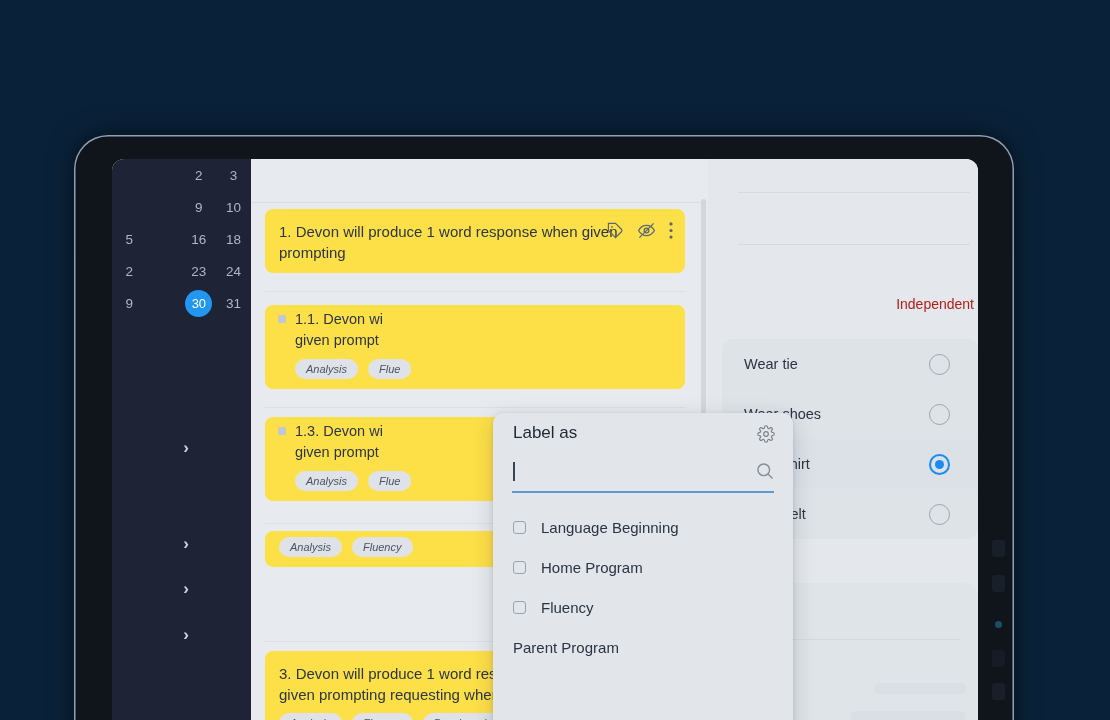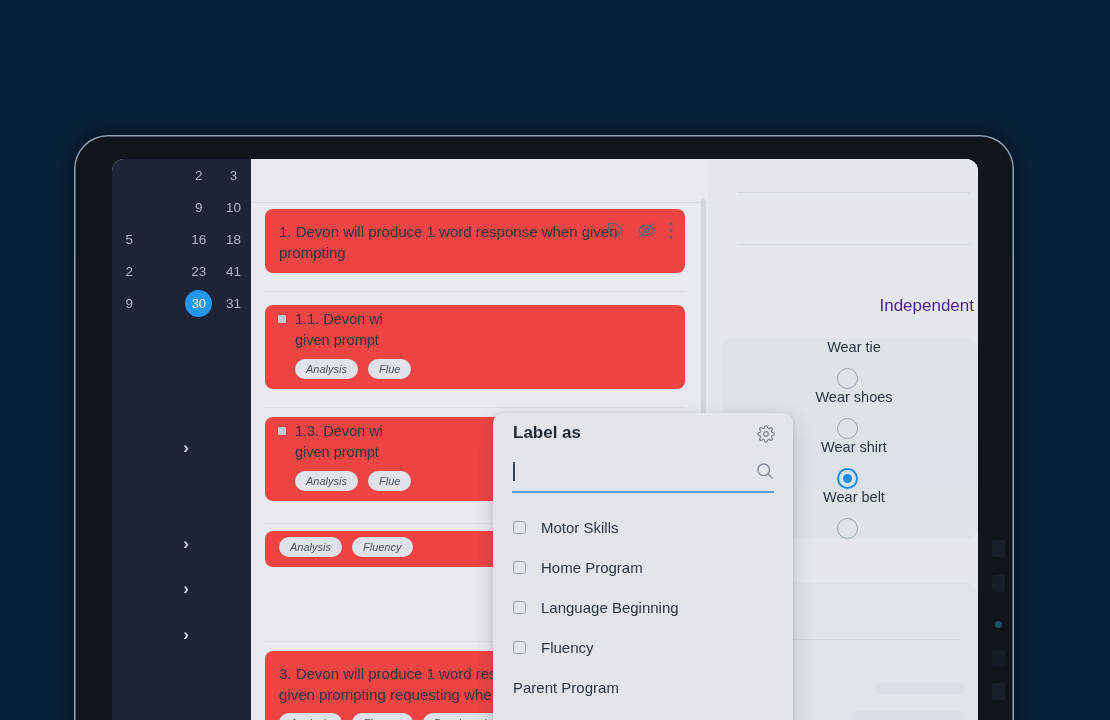--- a/index.html
+++ b/index.html
@@ -67,21 +67,21 @@
     position: absolute; left: 139px; top: 0; width: 457px; height: 616px;
     background: #e7eaee;
     overflow: hidden;
   }
   .top-strip {
     position: absolute; left: 0; top: 0; width: 457px; height: 44px;
     background: #e7eaee; border-bottom: 1px solid #dadee3;
   }
   .goal-card {
     position: absolute; left: 14px; width: 420px;
-    background: #ef4444; border-radius: 8px;
+    background: #fde047; border-radius: 8px;
   }
   .goal-main {
     font-size: 15px; color: #2d3642; line-height: 21px; padding: 12px 14px 10px 14px;
   }
   .goal-sub {
     font-size: 14.5px; color: #2d3642; line-height: 21px;
     padding: 4px 14px 2px 30px; position: relative;
   }
   .sub-marker {
     position: absolute; left: 13px; top: 10px;
@@ -109,29 +109,29 @@
     background: #e4e8ec; overflow: hidden;
   }
   .rp-header { position: absolute; left: 0; top: 0; width: 270px; height: 22px; }
   .rp-title {
     position: absolute; left: 58px; top: 2px; font-size: 17px; font-weight: bold;
     color: #1f2833; letter-spacing: .3px;
   }
   .rp-ph { position: absolute; top: 4px; height: 14px; background: #d8dde2; border-radius: 4px; }
   .rp-rule { position: absolute; left: 30px; width: 240px; height: 1px; background: #d5dadf; }
   .col-label {
-    position: absolute; right: 4px; font-size: 17px; color: #4c1d95; font-weight: normal;
+    position: absolute; right: 4px; font-size: 14px; color: #b91c1c; font-weight: normal;
   }
   .skill-card {
     position: absolute; left: 14px; width: 256px;
     background: #dee3e8; border-radius: 10px;
   }
   .skill-row {
     display: flex; align-items: center; justify-content: space-between;
-    height: 50px; padding: 0 14px 0 22px; flex-direction: column;
+    height: 50px; padding: 0 14px 0 22px;
   }
   .skill-name { font-size: 14.5px; color: #2b3442; }
   .radio {
     width: 21px; height: 21px; border-radius: 50%;
     border: 1.8px solid #9aa4b0; background: transparent;
     display: inline-block; position: relative; margin-right: 14px;
   }
   .radio.on { border-color: #1a8cf0; border-width: 2px; }
   .radio.on::after {
     content: ""; position: absolute; left: 4px; top: 4px;
@@ -147,21 +147,21 @@
 
   
   #popup {
     position: absolute; left: 381px; top: 254px; width: 300px; height: 388px;
     background: #e2e6ea; border-radius: 10px;
     box-shadow: 0 6px 22px rgba(25,35,50,.18), 0 1px 4px rgba(25,35,50,.12);
     overflow: hidden;
   }
   .pop-title {
     position: absolute; left: 20px; top: 10px;
-    font-size: 17px; font-weight: bold; color: #1f2833;
+    font-size: 17px; font-weight: normal; color: #1f2833;
   }
   .pop-gear { position: absolute; right: 18px; top: 12px; color: #7b838d; }
   .pop-search-wrap { position: absolute; left: 19px; top: 46px; width: 262px; height: 34px; }
   .pop-input {
     width: 234px; height: 30px; border: none; background: transparent; outline: none;
     font-size: 15px; color: #2b3442; font-family: "Liberation Sans", sans-serif;
     caret-color: #2b3442;
   }
   .pop-caret {
     position: absolute; left: 1px; top: 3px; width: 1.5px; height: 19px; background: #3a4350;
@@ -207,21 +207,21 @@
           <div class="cal-cell">10</div>
 
           <div class="cal-cell">5</div>
           <div class="cal-cell"></div>
           <div class="cal-cell">16</div>
           <div class="cal-cell">18</div>
 
           <div class="cal-cell">2</div>
           <div class="cal-cell"></div>
           <div class="cal-cell">23</div>
-          <div class="cal-cell">41</div>
+          <div class="cal-cell">24</div>
 
           <div class="cal-cell">9</div>
           <div class="cal-cell"></div>
           <div class="cal-cell today">
               <span>30</span>
             </div>
           <div class="cal-cell">31</div>
         </div>
 
         <div class="chevs">
@@ -366,32 +366,28 @@
                 <circle cx="10.5" cy="10.5" r="7"></circle>
                 <line x1="15.6" y1="15.6" x2="21" y2="21"></line>
               </svg>
           </span>
           <span class="pop-underline"></span>
         </div>
 
         <div class="pop-list">
           <div class="pop-item">
             <span class="cbox"></span>
-            <span class="pop-item-label">Motor Skills</span>
+            <span class="pop-item-label">Language Beginning</span>
           </div>
           <div class="pop-item">
             <span class="cbox"></span>
             <span class="pop-item-label">Home Program</span>
           </div>
           <div class="pop-item">
             <span class="cbox"></span>
-            <span class="pop-item-label">Language Beginning</span>
-          </div>
-          <div class="pop-item">
-            <span class="cbox"></span>
             <span class="pop-item-label">Fluency</span>
           </div>
           <div class="pop-item">
 
             <span class="pop-item-label">Parent Program</span>
           </div>
 
         </div>
       </div>
 

